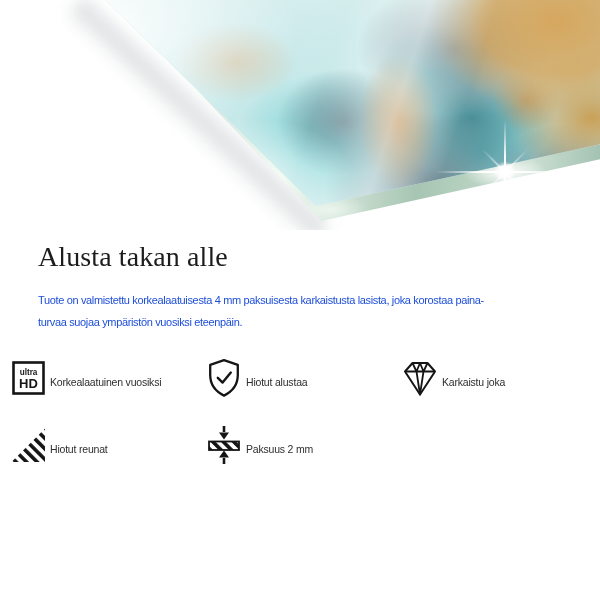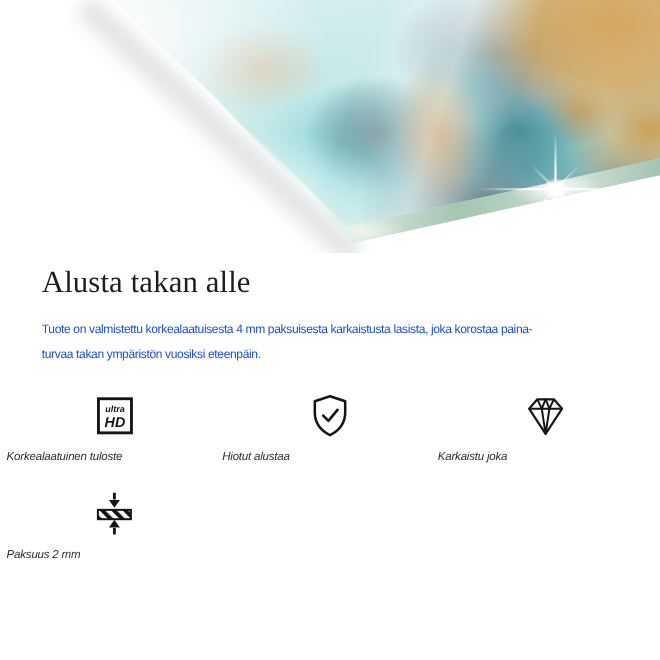--- a/index.html
+++ b/index.html
@@ -62,21 +62,21 @@
   .content{padding:0 38px;}
   .title{margin:10px 0 0;font-family:"Liberation Serif","DejaVu Serif",serif;font-weight:400;
     font-size:28px;line-height:34px;color:#1d1d1d;letter-spacing:.1px;}
   .desc{margin:15px 0 0;}
   .desc span{display:block;white-space:nowrap;font-size:11px;line-height:22px;
     letter-spacing:-.35px;color:#1d4ed8;}
 
   
   .features{margin-top:23px;padding:0 6px;display:grid;
     grid-template-columns:repeat(3,1fr);row-gap:23px;}
-  .feature{display:flex;flex-direction:column;font-style:italic;}
+  .feature{display:flex;flex-direction:row;align-items:center;}
   .icon-wrap{height:44px;display:flex;align-items:flex-end;justify-content:center;}
   .flabel{margin-top:9px;font-size:10.5px;letter-spacing:-.2px;color:#2e2e2e;line-height:13px;}
 </style>
 </head>
 <body>
 
 <div class="page">
 
   <div class="hero">
     <div class="edge-haze"></div>
@@ -89,36 +89,36 @@
         <i class="ray-d2"></i>
         <i class="core"></i>
     </div>
     <div class="glint"></div>
   </div>
 
   <div class="content">
     <h1 class="title"><span>Alusta takan alle</span><br></h1>
     <p class="desc">
       <span>Tuote on valmistettu korkealaatuisesta 4 mm paksuisesta karkaistusta lasista, joka korostaa paina-</span>
-      <span>turvaa takan ympäristön vuosiksi eteenpäin.</span>
+      <span>turvaa suojaa ympäristön vuosiksi eteenpäin.</span>
     </p>
   </div>
 
   <div class="features">
 
 
     <div class="feature">
       <div class="icon-wrap">
         <svg width="44" height="44" viewBox="0 0 44 44">
           <rect x="7.5" y="6.5" width="30" height="31" fill="none" stroke="#151515" stroke-width="2.6"></rect>
           <text x="22.5" y="18.5" text-anchor="middle" font-family="Liberation Sans, sans-serif" font-size="8.2" font-weight="700" fill="#151515">ultra</text>
           <text x="22.5" y="32" text-anchor="middle" font-family="Liberation Sans, sans-serif" font-size="13" font-weight="800" fill="#151515">HD</text>
         </svg>
       </div>
-      <div class="flabel">Korkealaatuinen tuloste</div>
+      <div class="flabel">Korkealaatuinen vuosiksi</div>
     </div>
 
     <div class="feature">
       <div class="icon-wrap">
         <svg width="44" height="44" viewBox="0 0 44 44">
           <path d="M22,4.2 L35.8,8.8 L35.8,19 C35.8,28.6 30.4,35.4 22,39.6 C13.6,35.4 8.2,28.6 8.2,19 L8.2,8.8 Z" fill="none" stroke="#151515" stroke-width="2.3" stroke-linejoin="round"></path>
           <path d="M15.8,21.8 L20.6,26.6 L28.8,16.6" fill="none" stroke="#151515" stroke-width="2.4" stroke-linecap="round" stroke-linejoin="round"></path>
         </svg>
       </div>
       <div class="flabel">Hiotut alustaa</div>
@@ -127,20 +127,34 @@
     <div class="feature">
       <div class="icon-wrap">
         <svg width="44" height="44" viewBox="0 0 44 44">
           <path d="M7,15.5 L14.5,7 L29.5,7 L37,15.5 L22,38.5 Z" fill="none" stroke="#151515" stroke-width="2" stroke-linejoin="round"></path>
           <path d="M7,15.5 L37,15.5 M14.5,7 L18.5,15.5 L22,7 L25.5,15.5 L29.5,7 M18.5,15.5 L22,38.5 L25.5,15.5" fill="none" stroke="#151515" stroke-width="1.8" stroke-linejoin="round"></path>
         </svg>
       </div>
       <div class="flabel">Karkaistu joka</div>
     </div>
 
+    <div class="feature">
+      <div class="icon-wrap">
+        <svg width="44" height="44" viewBox="0 0 44 44">
+          <defs>
+            <pattern id="hA" patternUnits="userSpaceOnUse" width="7.4" height="7.4" patternTransform="rotate(-45)">
+              <rect width="7.4" height="7.4" fill="#ffffff"></rect>
+              <rect width="3.6" height="7.4" fill="#151515"></rect>
+            </pattern>
+          </defs>
+          <polygon points="5.5,39 39,5.5 39,39" fill="url(#hA)"></polygon>
+        </svg>
+      </div>
+      <div class="flabel">Hiotut reunat</div>
+    </div>
 
     <div class="feature">
       <div class="icon-wrap">
         <svg width="44" height="44" viewBox="0 0 44 44">
           <defs>
             <pattern id="hB" patternUnits="userSpaceOnUse" width="7.4" height="7.4" patternTransform="rotate(-45)">
               <rect width="7.4" height="7.4" fill="#ffffff"></rect>
               <rect width="3.6" height="7.4" fill="#151515"></rect>
             </pattern>
           </defs>

